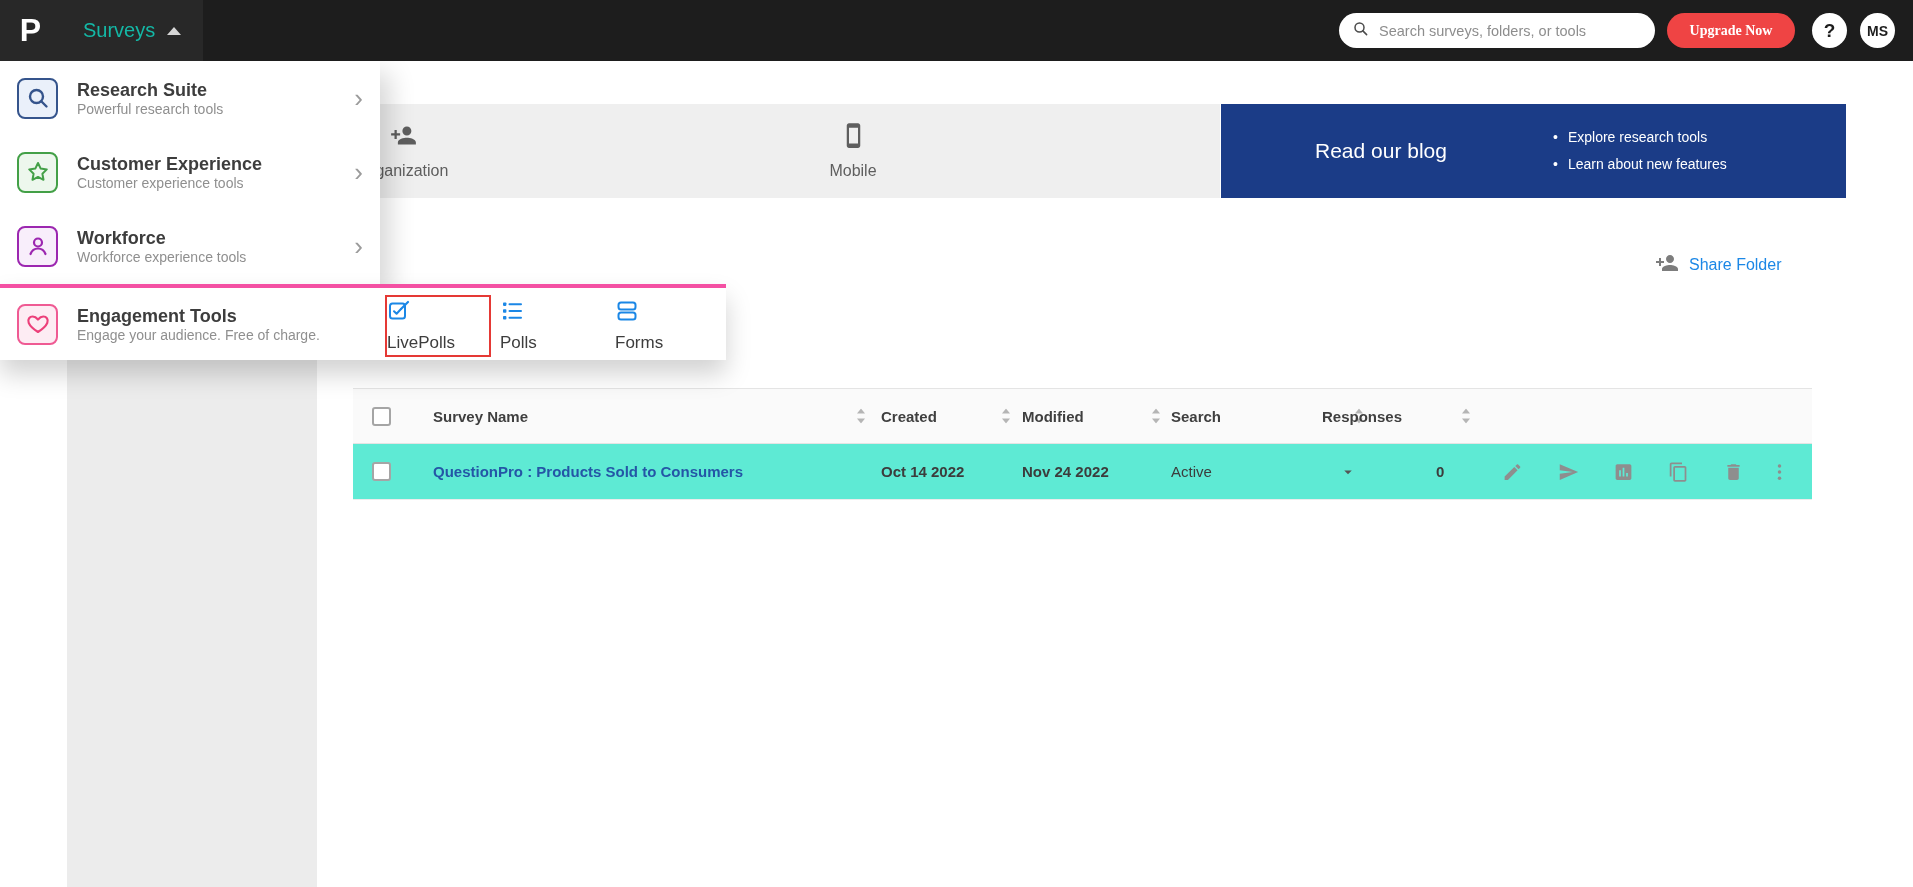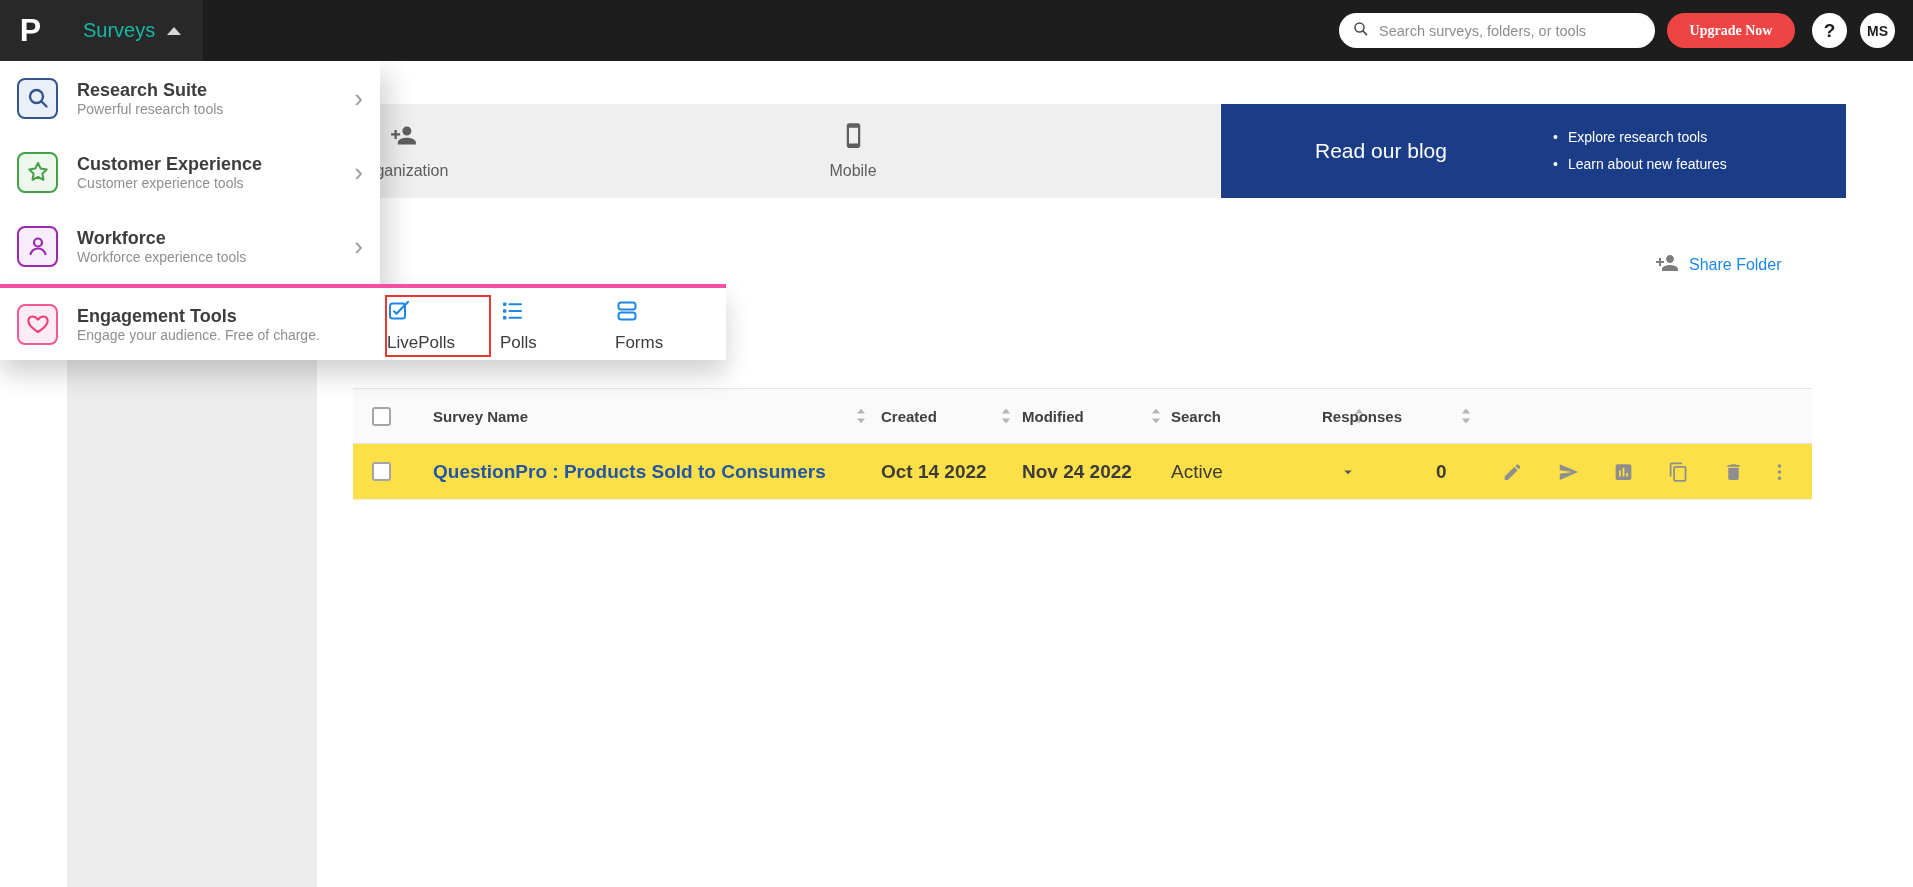--- a/index.html
+++ b/index.html
@@ -49,22 +49,22 @@
 
   
   .share { position:absolute; left:1655px; top:250px; height:30px; display:flex; align-items:center; gap:10px; cursor:pointer; }
   .share svg { width:24px; height:24px; fill:#7d7d7d; }
   .share-label { color:#1b87e6; font-size:16px; }
 
   
   .table { position:absolute; left:353px; top:388px; width:1459px; }
   .thead { position:relative; height:56px; background:#fafafa; border-top:1px solid #e4e4e4;
            border-bottom:1px solid #e4e4e4; font-weight:bold; color:#3f3f3f; font-size:15px; }
-  .trow  { position:relative; height:56px; background:#fde047; border-bottom:1px solid #ececec;
-           font-size:19px; color:#3c3c3c; }
+  .trow  { position:relative; height:56px; background:#5eead4; border-bottom:1px solid #ececec;
+           font-size:15px; color:#3c3c3c; }
   .cell  { position:absolute; top:0; height:100%; display:flex; align-items:center; white-space:nowrap; }
   .bold  { font-weight:bold; }
   .name-link { color:#2456a6; font-weight:bold; text-decoration:none; cursor:pointer; }
   .cb { position:absolute; left:19px; top:18px; width:19px; height:19px; border:2px solid #a5a5a5;
         border-radius:3px; background:#fff; cursor:pointer; }
   .sort { position:absolute; top:50%; transform:translateY(-50%); cursor:pointer; display:flex; }
   .status-caret { position:absolute; top:50%; transform:translateY(-50%); cursor:pointer; display:flex; }
   .act { position:absolute; top:50%; transform:translateY(-50%); width:21px; height:21px; cursor:pointer; }
   .act svg { width:21px; height:21px; fill:#8e8e8e; }
 

